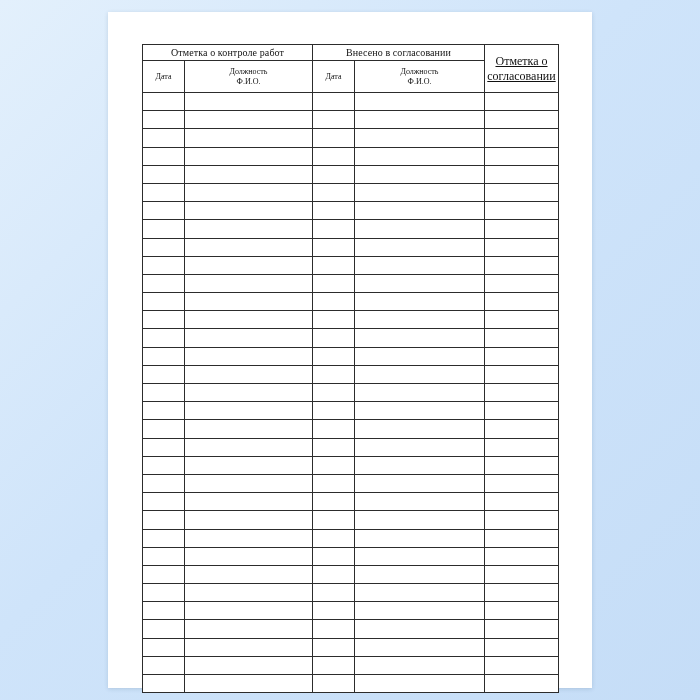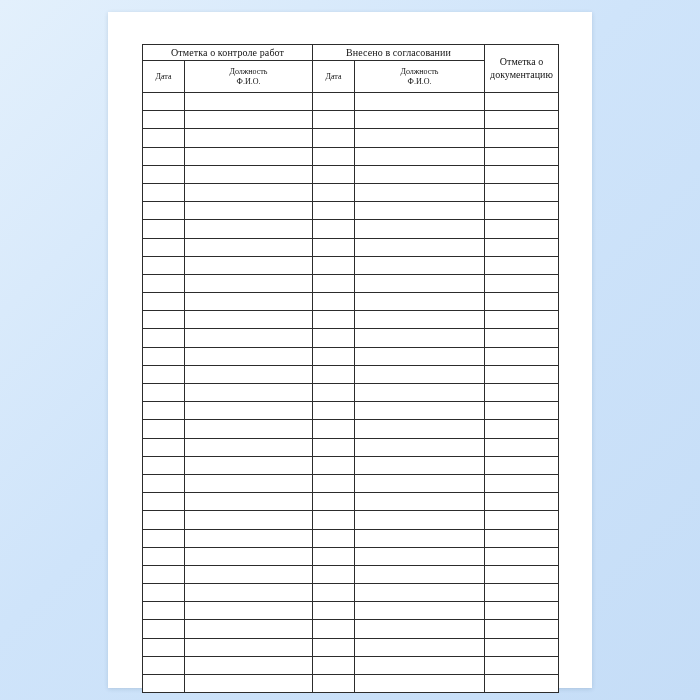--- a/index.html
+++ b/index.html
@@ -56,21 +56,22 @@
     letter-spacing: 0.1px;
   }
   th.sub {
     height: 31px;
     font-size: 8px;
     text-align: center;
     vertical-align: middle;
     line-height: 1.25;
   }
   th.sub.tall {
-    font-size: 10px;
+    font-size: 12px;
+    text-decoration: underline;
   }
   td.cell {
     height: 17.2px;
   }
   .col-date1 { width: 42px; }
   .col-pos1  { width: 128px; }
   .col-date2 { width: 42px; }
   .col-pos2  { width: 130px; }
   .col-appr  { width: 74px; }
   .nb { white-space: nowrap; }
@@ -89,21 +90,21 @@
           <col class="col-date2">
           <col class="col-pos2">
           <col class="col-appr">
         </colgroup>
         <thead>
           <tr>
             <th class="grp" colspan="2">Отметка о контроле работ</th>
             <th class="grp" colspan="2">Внесено в согласовании</th>
             <th class="sub tall" rowspan="2">
               <span class="sub-line">Отметка о</span>
-              <span class="sub-line">документацию</span>
+              <span class="sub-line">согласовании</span>
             </th>
           </tr>
           <tr>
             <th class="sub">
               <span class="sub-line nb">Дата</span>
             </th>
             <th class="sub">
               <span class="sub-line nb">Должность</span>
               <span class="sub-line nb">Ф.И.О.</span>
             </th>

